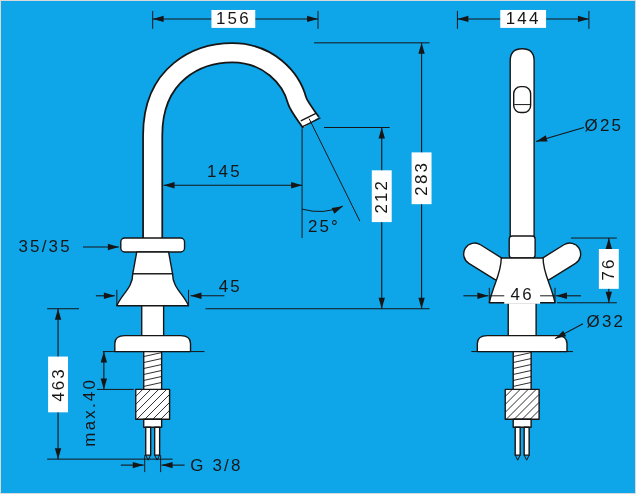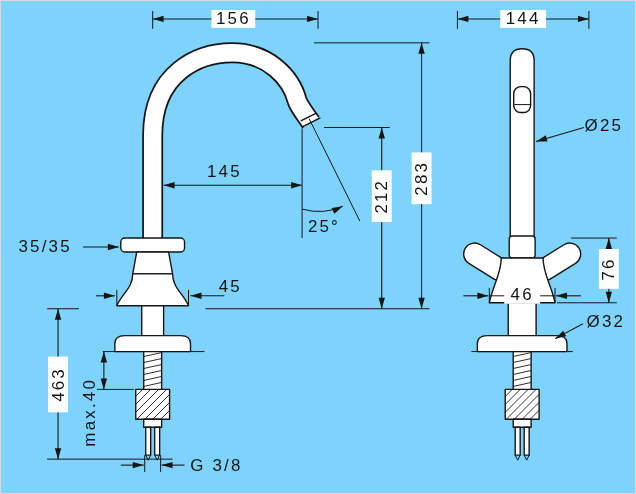--- a/index.html
+++ b/index.html
@@ -1,18 +1,18 @@
 <!DOCTYPE html>
 <html><head>
 <meta charset="utf-8">
 <style>
   html,body{margin:0;padding:0;background:#fff;}
   .frame{
     width:636px;height:494px;box-sizing:border-box;
-    background:#7dd3fc;border:1px solid #d9d9d9;
+    background:#0ea5e9;border:1px solid #d9d9d9;
     font-family:"Liberation Sans",sans-serif;
     position:relative;overflow:hidden;
   }
   svg text{
     font-family:"Liberation Sans",sans-serif;
     font-size:17px;
     fill:#161616;
     letter-spacing:2.2px;
   }
   .outline{fill:#fff;stroke:#161616;stroke-width:1.4;stroke-linejoin:round;}

